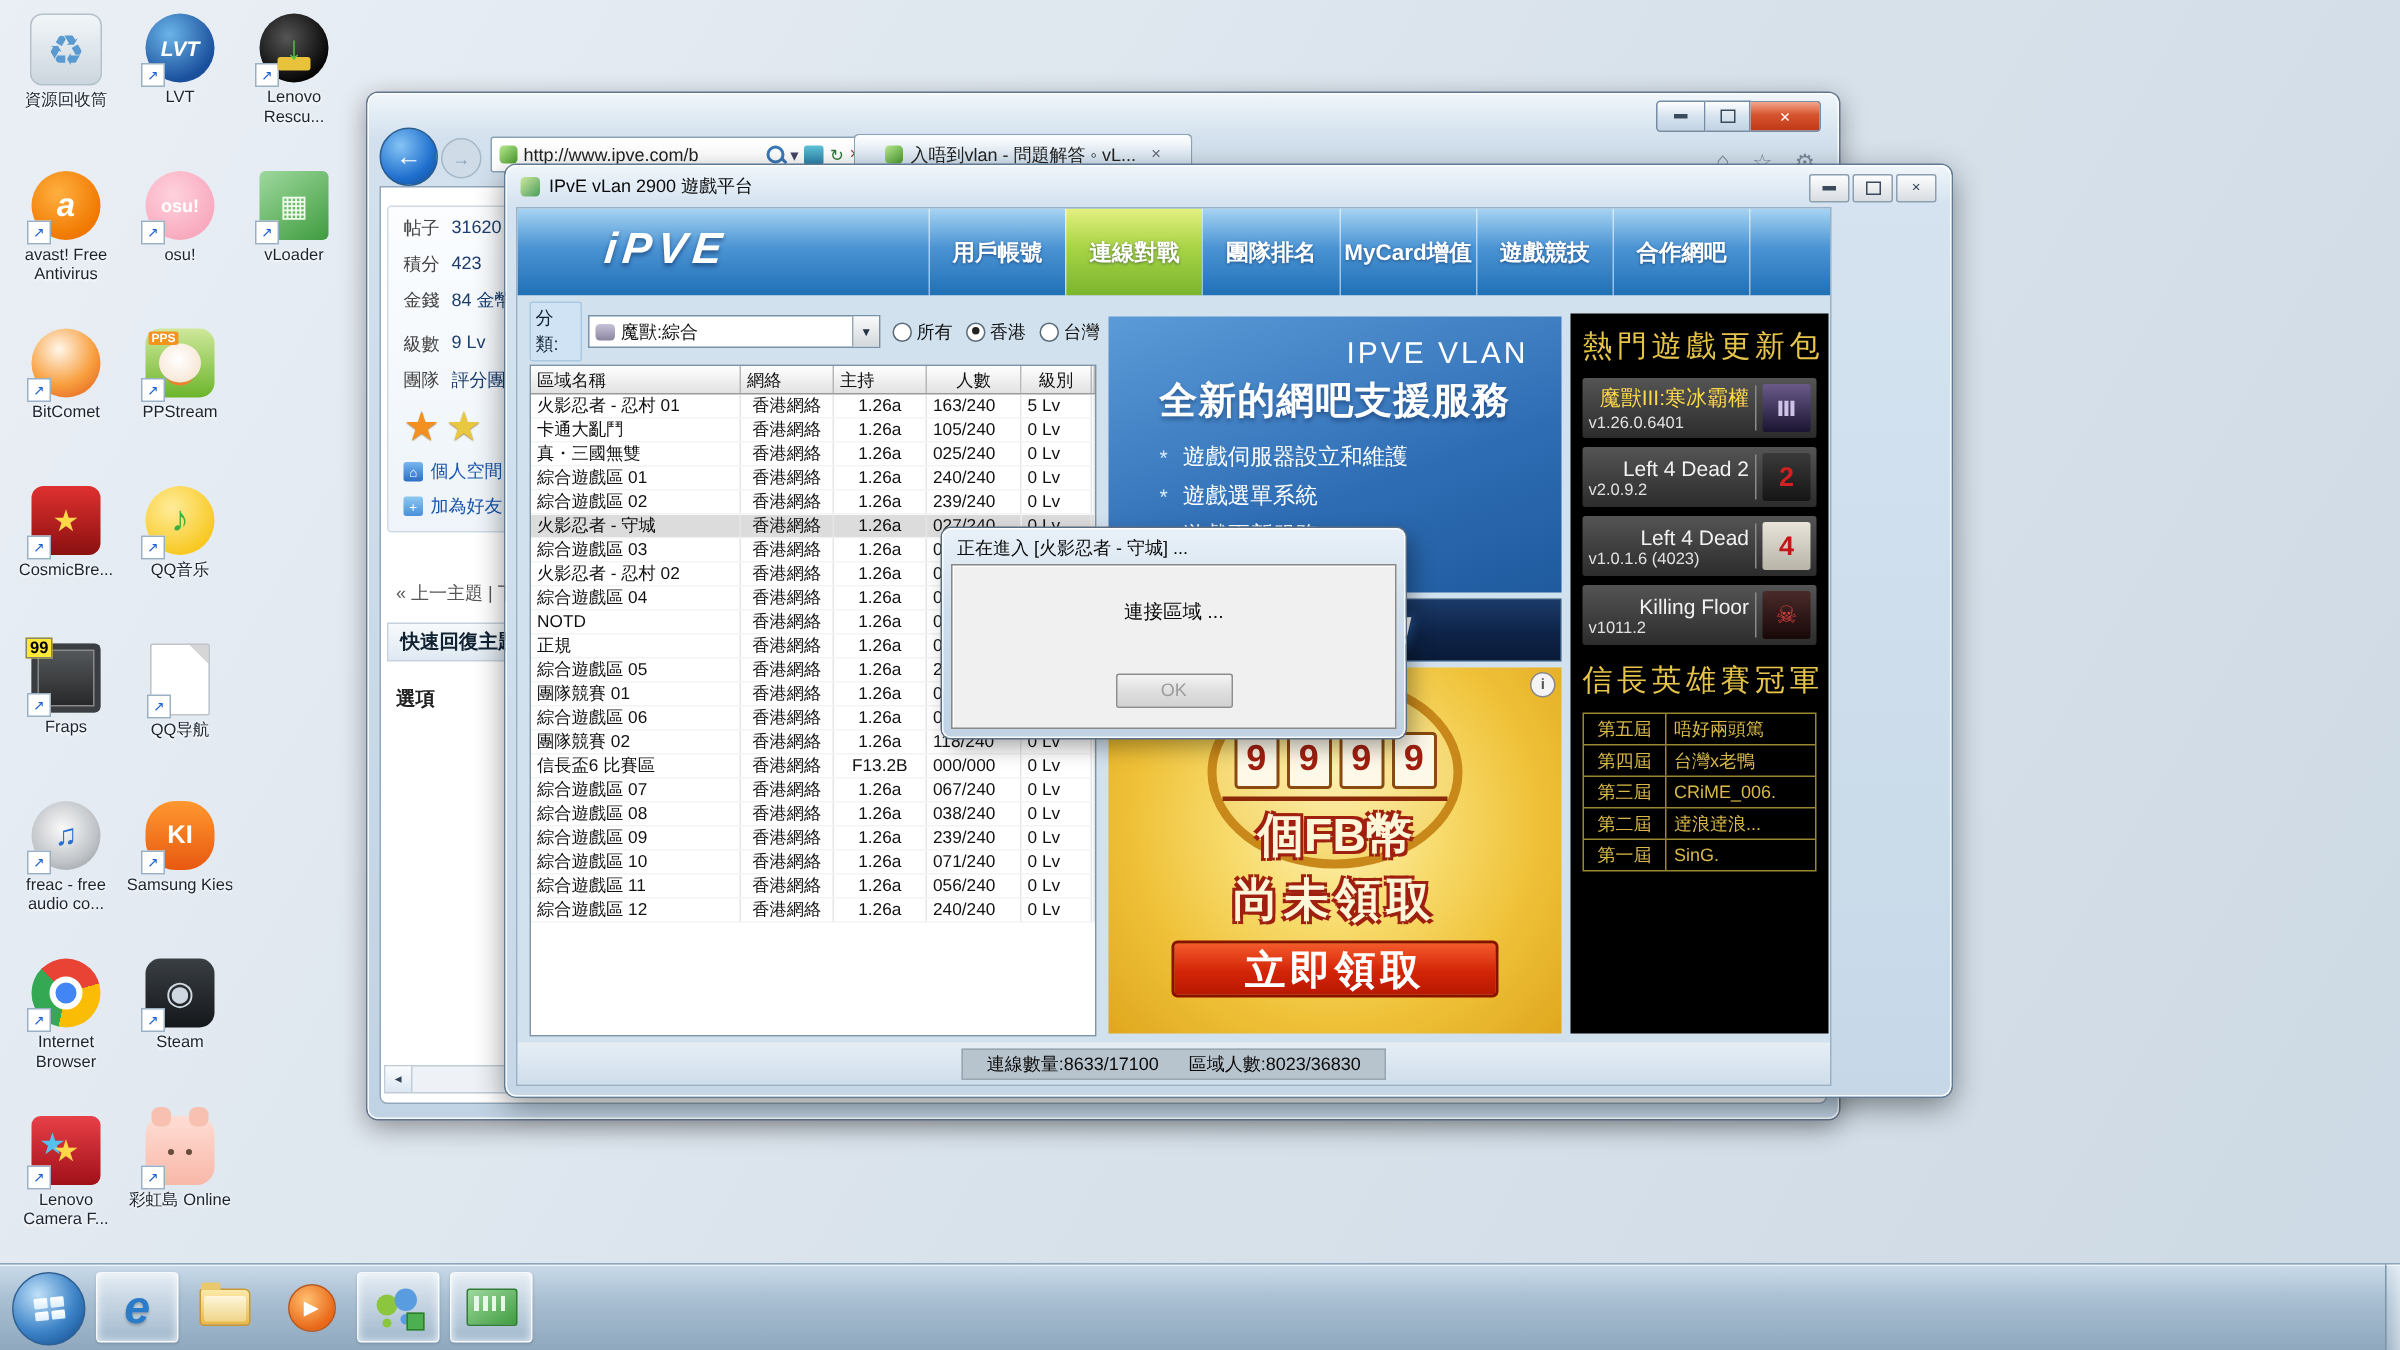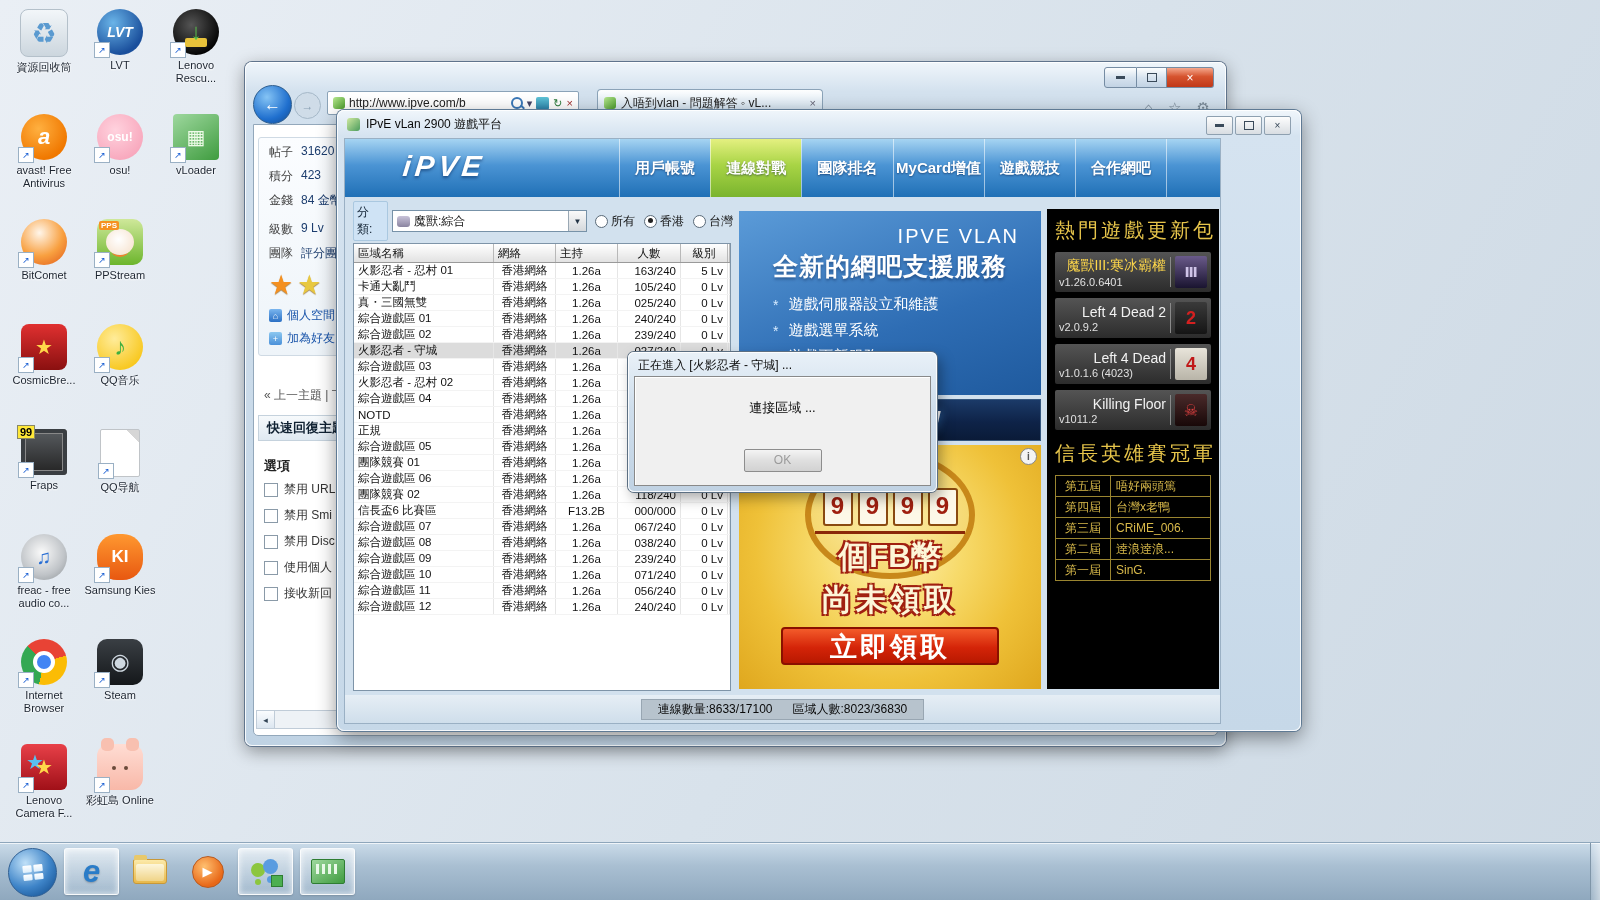--- a/index.html
+++ b/index.html
@@ -79,23 +79,23 @@
   .addr{position:absolute;left:82px;top:3px;width:252px;height:24px;background:#fff;border:1px solid #8ba3b8;
     border-radius:2px;display:flex;align-items:center;padding:0 5px;gap:4px;box-sizing:border-box;}
   .favicon{width:12px;height:12px;border-radius:3px;background:linear-gradient(135deg,#b8e890,#4a9c2c);flex:none;}
   .addr .url{flex:1;font-size:12px;color:#222;white-space:nowrap;overflow:hidden;}
   .mag{width:8px;height:8px;border:2px solid #3a78b8;border-radius:50%;position:relative;flex:none;}
   .mag::after{content:"";position:absolute;left:7px;top:7px;width:5px;height:2px;background:#3a78b8;transform:rotate(45deg);}
   .addr .sm{font-size:11px;color:#446;flex:none;}
   .compat{width:13px;height:13px;border-radius:2px;background:linear-gradient(#5ec4d8,#2a7fa8);flex:none;}
   .addr .rf{color:#2a7a3a;}
   .addr .cx{color:#a03030;}
-  .ie-tab{position:absolute;left:352px;top:1px;width:226px;height:27px;border:1px solid #8ba3b8;border-bottom:none;
+  .ie-tab{position:absolute;left:324px;top:1px;width:226px;height:27px;border:1px solid #8ba3b8;border-bottom:none;
     border-radius:4px 4px 0 0;background:linear-gradient(#fdfefe,#dce9f4 60%,#cfe0ee);
-    display:flex;align-items:center;padding:0 6px;gap:5px;box-sizing:border-box;}
+    display:flex;align-items:center;padding:0 20px;gap:5px;box-sizing:border-box;}
   .ie-tab .t{flex:1;font-size:12px;color:#222;white-space:nowrap;overflow:hidden;}
   .ie-tab .x{font-size:11px;color:#667;}
   .cmd-icons{position:absolute;right:16px;top:37px;display:flex;gap:15px;color:#7a8a98;font-size:15px;}
   .ie-content{position:absolute;left:8px;top:62px;right:8px;bottom:10px;background:#fff;
     border:1px solid #93a8bb;border-radius:0 0 5px 5px;overflow:hidden;}
   .sb-panel{position:absolute;left:4px;top:12px;width:260px;padding:6px 0 8px 10px;
     background:linear-gradient(#fbfdff,#eef4f9);border:1px solid #cfdae4;border-radius:3px;}
   .stat{font-size:12px;color:#333;margin-bottom:7px;display:flex;gap:8px;white-space:nowrap;}
   .stat:nth-of-type(4){margin-top:12px;}
   .stat .stat-k{color:#444;}
@@ -158,21 +158,21 @@
   .gtable th{height:18px;background:linear-gradient(#ffffff,#e2e2e2);border-right:1px solid #b8b8b8;
     border-bottom:1px solid #9a9a9a;font-size:11.5px;font-weight:normal;color:#111;text-align:left;padding:0 4px;overflow:hidden;white-space:nowrap;}
   .gtable th:nth-of-type(1){width:131px;}
   .gtable th:nth-of-type(2){width:53px;}
   .gtable th:nth-of-type(3){width:53px;}
   .gtable th:nth-of-type(4){width:54px;text-align:center;}
   .gtable th:nth-of-type(5){width:38px;text-align:center;}
   .gtable td{height:15px;font-size:11.5px;color:#111;padding:0 4px;border-right:1px solid #e6e6e6;
     border-bottom:1px solid #f3f3f3;white-space:nowrap;overflow:hidden;}
   .gtable td:nth-of-type(2),.gtable td:nth-of-type(3){text-align:center;}
-  .gtable td:nth-of-type(4),.gtable td:nth-of-type(5){text-align:right;}
+  .gtable td:nth-of-type(4),.gtable td:nth-of-type(5){text-align:left;}
   tr.selected td{background:#dcdcdc;}
   .promo{position:absolute;left:394px;top:14px;width:302px;height:184px;color:#fff;
     background:linear-gradient(160deg,#5b9bd8,#2e6db4 60%,#1f5a9e);}
   .promo-brand{text-align:right;padding:14px 22px 0 0;font-size:20px;letter-spacing:2px;}
   .promo-head{text-align:center;font-size:25px;font-weight:bold;letter-spacing:1px;margin-top:2px;text-shadow:0 2px 3px rgba(0,20,60,.4);}
   .promo-bullets{margin:12px 0 0 34px;}
   .pb-row{font-size:15px;margin-bottom:7px;display:flex;gap:10px;align-items:center;}
   .pb-star{color:#d8ecff;font-size:14px;}
   .joinbar{position:absolute;left:394px;top:202px;width:302px;height:42px;box-sizing:border-box;
     background:linear-gradient(180deg,#1b3a68,#0e2348 55%,#0a1b38);border:1px solid #35577e;
@@ -504,47 +504,20 @@
 
             <div class="sb-link">
               <span class="li-ic k-user">+</span>
               <span>加為好友</span>
             </div>
           </div>
       </div>
       <div class="topic-nav">« 上一主題 | 下</div>
       <div class="qr-bar">快速回復主題</div>
       <div class="opt-label">選項</div>
-      <div class="cb-list">
-
-          <div class="cb-row">
-            <span class="cb-box"></span>
-            <span class="cb-t">禁用 URL</span>
-          </div>
-
-          <div class="cb-row">
-            <span class="cb-box"></span>
-            <span class="cb-t">禁用 Smi</span>
-          </div>
-
-          <div class="cb-row">
-            <span class="cb-box"></span>
-            <span class="cb-t">禁用 Disc</span>
-          </div>
-
-          <div class="cb-row">
-            <span class="cb-box"></span>
-            <span class="cb-t">使用個人</span>
-          </div>
-
-          <div class="cb-row">
-            <span class="cb-box"></span>
-            <span class="cb-t">接收新回</span>
-          </div>
-        </div>
       <div class="h-scroll">
         <span class="sb-btn">◂</span>
       </div>
     </div>
   </div>
 
   <div class="game-win">
     <div class="gw-titlebar">
       <span class="gw-icon"></span>
       <span class="gw-title">IPvE vLan 2900 遊戲平台</span>

